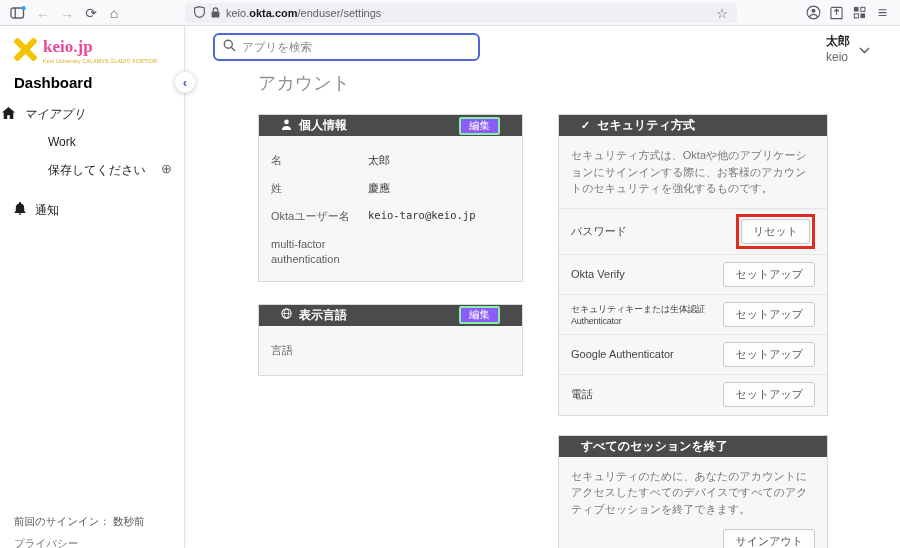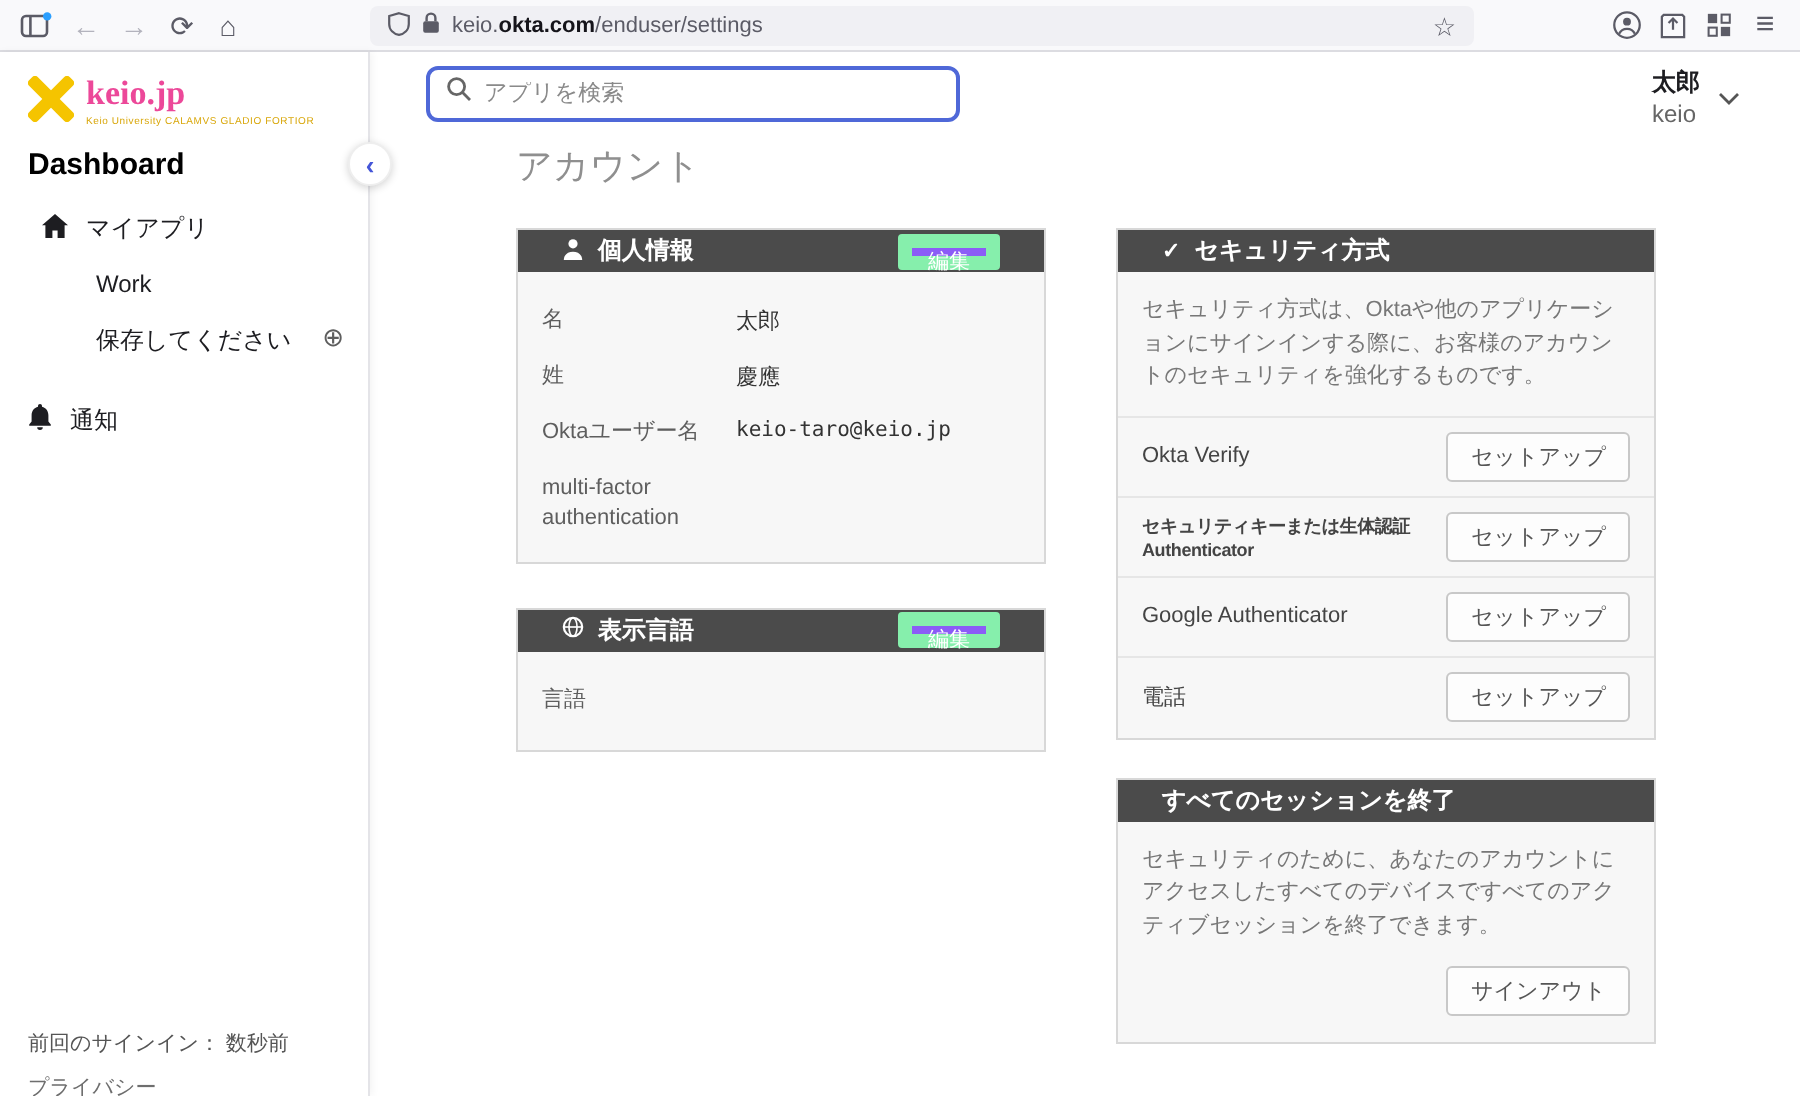--- a/index.html
+++ b/index.html
@@ -41,37 +41,37 @@
   .page-title { position:absolute; left:258px; top:45px; font-size:18px; color:#8f8f8f; }
 
   
   .col { position:absolute; top:88px; }
   .col-left { left:258px; width:265px; }
   .col-right { left:558px; width:270px; }
   .card { background:#f7f7f7; border:1px solid #d8d8d8; }
   .card + .card { margin-top:22px; }
   .card-header { height:21px; background:#4b4b4b; color:#fff; display:flex; align-items:center; gap:7px; padding:0 22px; font-size:12px; font-weight:bold; }
   .card-header .chk { font-size:11px; font-weight:bold; }
-  .edit-btn { margin-left:auto; background:#8b5cf6; border:7px solid #86efac; color:#fff; font-size:10.5px; height:18px; padding:0 8px; border-radius:2px; cursor:pointer; font-family:Liberation Sans, sans-serif; }
+  .edit-btn { margin-left:auto; background:#8b5cf6; border:2px solid #86efac; color:#fff; font-size:10.5px; height:18px; padding:0 8px; border-radius:2px; cursor:pointer; font-family:Liberation Sans, sans-serif; }
 
   .pi-body { padding:17px 12px 12px; }
   .pi-row { display:flex; margin-bottom:13px; }
   .pi-label { width:97px; flex-shrink:0; font-size:11px; color:#5e5e5e; line-height:1.35; }
   .pi-value { font-size:11px; color:#333; }
   .mono { font-family:"DejaVu Sans Mono", monospace; font-size:10.5px; }
 
   .lang-body { padding:17px 12px 18px; display:flex; }
   .lang-right { font-size:11px; color:#333; }
   .lang-desc { margin-top:8px; width:152px; font-size:11px; color:#777; line-height:1.5; }
 
   .sec-desc { padding:11px 12px; font-size:11px; color:#777; line-height:1.5; border-bottom:1px solid #e6e6e6; }
   .sec-row { display:flex; align-items:center; justify-content:space-between; padding:5px 12px; min-height:40px; border-bottom:1px solid #e6e6e6; gap:4px; }
   .sec-row:last-child { border-bottom:none; }
   .sec-label { font-size:11px; color:#444; }
-  .sec-label.long { font-size:9px; font-weight:bold; letter-spacing:-.2px; }
+  .sec-label.long { font-size:9px; font-weight:normal; letter-spacing:-.2px; }
   .setup-btn { background:#fdfdfd; border:1px solid #c8c8c8; border-radius:3px; color:#555; font-size:11px; height:25px; padding:0 11px; cursor:pointer; white-space:nowrap; font-family:"Liberation Sans",sans-serif; }
   .annotation { border:3px solid #e02b20; padding:2px; }
 
   .end-desc { padding:11px 12px 4px; font-size:11px; color:#777; line-height:1.5; }
   .end-footer { display:flex; justify-content:flex-end; padding:8px 12px 13px; }
 </style>
 </head>
 <body>
 
 <div class="screen">
@@ -144,21 +144,21 @@
             </svg>
         </span>
         <span class="logo-text">
           <div class="t">keio.jp</div>
           <div class="s">Keio University CALAMVS GLADIO FORTIOR</div>
         </span>
       </div>
 
       <div class="dash">Dashboard</div>
 
-      <div class="nav-item" style="left:21px; top:78px;">
+      <div class="nav-item" style="left:2px; top:78px;font-style:italic;">
         <span>
           <svg width="13" height="12" viewBox="0 0 13 12">
               <path d="M6.5 0L0 5.6h1.7V12h3.5V8.2h2.6V12h3.5V5.6H13z" fill="#1d1d21"></path>
             </svg>
         </span>
         <span>マイアプリ</span>
       </div>
 
       <div class="nav-item" style="left:48px; top:106px;">
         <span>Work</span>
@@ -261,20 +261,26 @@
 
     <div class="col col-right">
 
       <div class="card">
         <div class="card-header">
           <span class="chk">✓</span>
           <span>セキュリティ方式</span>
         </div>
         <div class="sec-desc">セキュリティ方式は、Oktaや他のアプリケーションにサインインする際に、お客様のアカウントのセキュリティを強化するものです。</div>
 
+        <div class="sec-row">
+          <span class="sec-label">パスワード</span>
+          <span class="annotation">
+            <button class="setup-btn">リセット</button>
+          </span>
+        </div>
 
         <div class="sec-row">
           <span class="sec-label">Okta Verify</span>
           <button class="setup-btn">セットアップ</button>
         </div>
 
         <div class="sec-row">
           <span class="sec-label long">セキュリティキーまたは生体認証Authenticator</span>
           <button class="setup-btn">セットアップ</button>
         </div>

